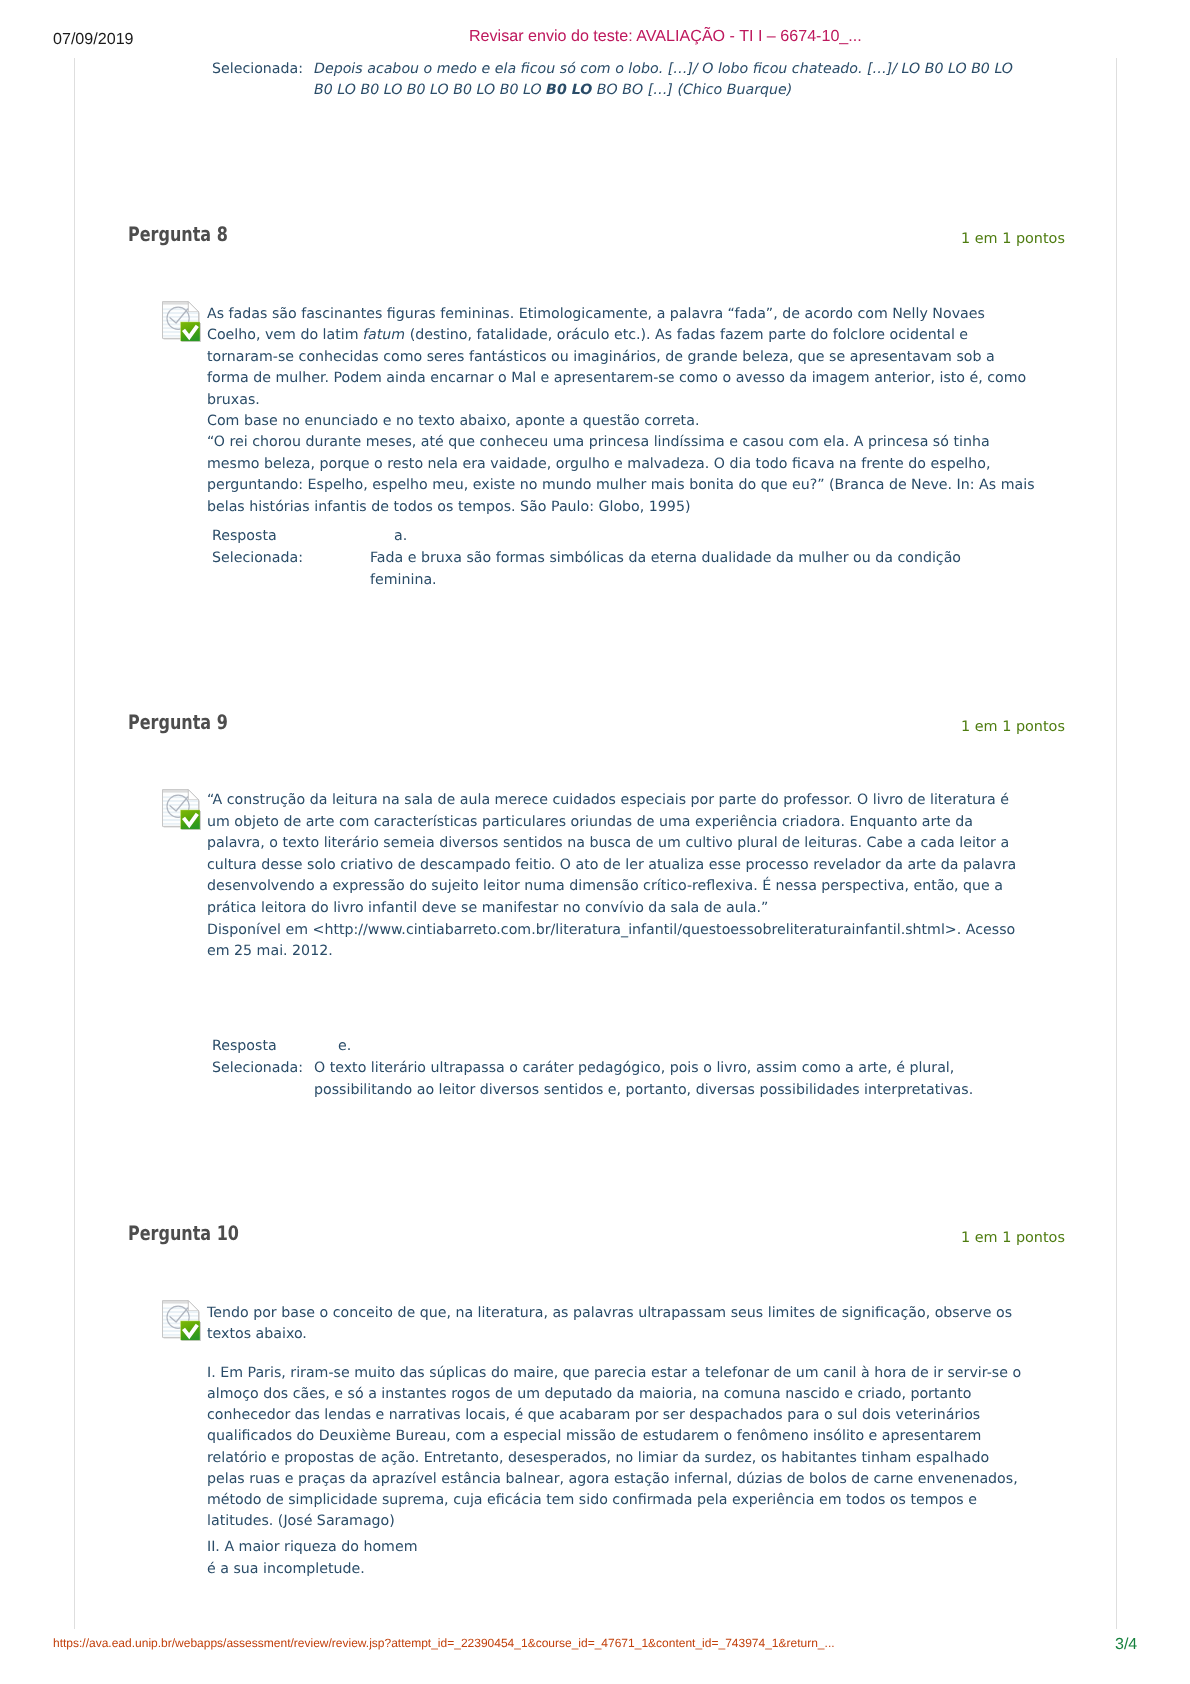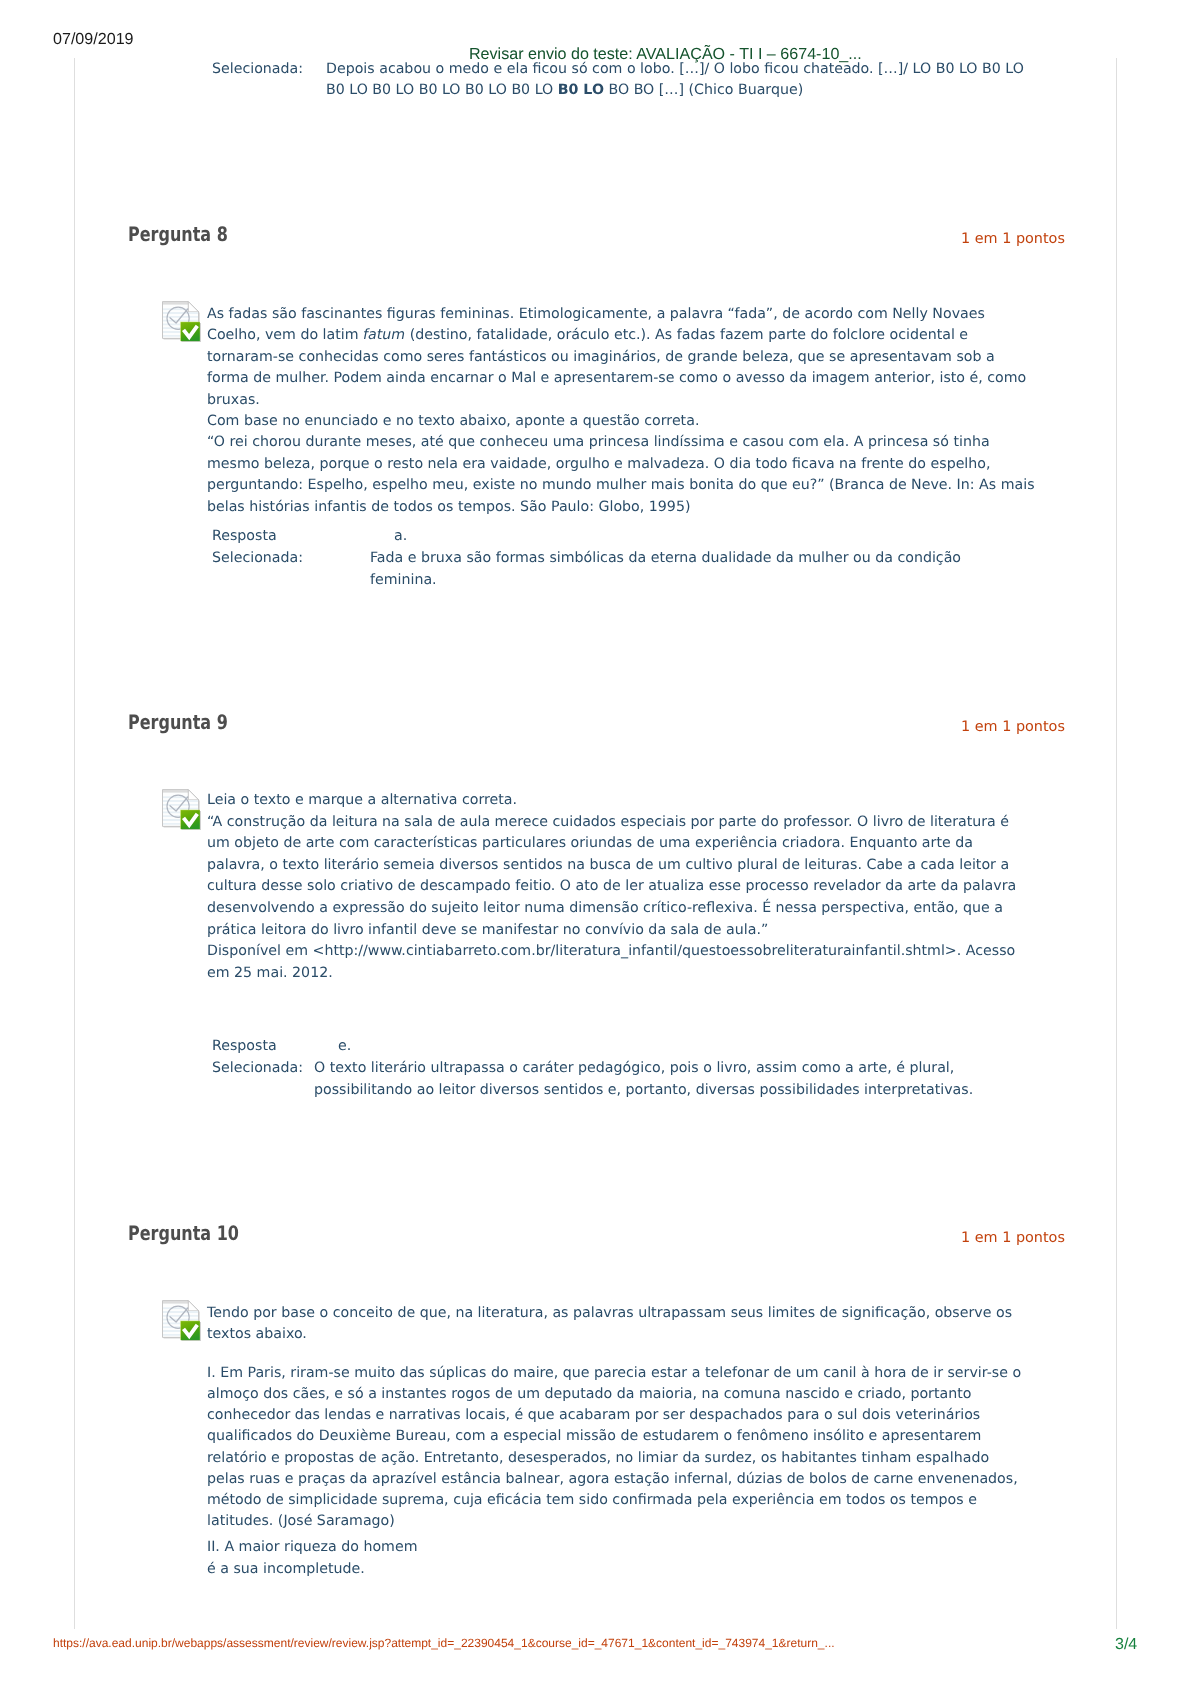--- a/index.html
+++ b/index.html
@@ -4,42 +4,42 @@
 <title>Revisar envio do teste</title>
 <style>
   html,body{margin:0;padding:0;}
   body{width:1190px;height:1684px;background:#ffffff;
        font-family:"Liberation Sans",sans-serif;overflow:hidden;position:relative;
        -webkit-font-smoothing:antialiased;text-rendering:geometricPrecision;}
 
   
   .pagehead{position:absolute;left:0;top:0;width:1176px;height:56px;}
   .pagehead .date{position:absolute;left:53px;top:29.5px;font-size:16.1px;color:#1a1a1a;}
-  .pagehead .title{position:absolute;left:469px;top:45px;font-size:16.1px;color:#14532d;white-space:nowrap;}
+  .pagehead .title{position:absolute;left:469px;top:27px;font-size:16.1px;color:#be185d;white-space:nowrap;}
   .rule-l{position:absolute;left:74px;top:58px;width:1px;height:1571px;background:#dedede;}
   .rule-r{position:absolute;left:1116px;top:58px;width:1px;height:1571px;background:#dedede;}
   .footer .url{position:absolute;left:53px;top:1636px;font-size:12px;color:#c2410c;white-space:nowrap;}
   .footer .pg{position:absolute;left:1115px;top:1636px;font-size:16px;color:#15803d;}
 
   
   .body-text{color:#2a4c68;font-family:"DejaVu Sans",sans-serif;font-size:14.2px;line-height:21.4px;}
   p{margin:0;}
 
   
   .cont-block{position:absolute;left:212px;top:59px;width:880px;}
   .cont-block .lbl{position:absolute;left:0;top:0;white-space:nowrap;}
-  .cont-block .val{position:absolute;left:114px;top:0;width:712px;}
+  .cont-block .val{position:absolute;left:102px;top:0;width:712px;font-style:italic;}
   .cont-block b{font-weight:bold;}
 
   
   .q-head{position:absolute;left:0;width:1190px;}
   .q-head .q-title{position:absolute;left:128px;top:0;font-size:20px;font-weight:bold;color:#4d4d4d;
                    font-family:"DejaVu Sans",sans-serif;line-height:20px;display:inline-block;
                    transform:scaleX(0.80);transform-origin:left top;}
-  .q-head .q-pts{position:absolute;left:961px;top:5.5px;font-size:14.4px;color:#c2410c;
+  .q-head .q-pts{position:absolute;left:961px;top:5.5px;font-size:14.4px;color:#4d7c0f;
                  font-family:"DejaVu Sans",sans-serif;line-height:18px;}
 
   
   .q-body{position:absolute;left:207px;}
   .q-body p{width:828px;}
   .q-body p.narrow{width:820px;}
 
   
   .icon{position:absolute;left:-45px;top:-3.5px;width:39px;height:41px;display:block;overflow:visible;}
   .icon svg{display:block;}
@@ -146,21 +146,20 @@
           <line x1="1" y1="34.8" x2="36" y2="34.8"></line>
         </g>
         <circle cx="16.1" cy="17.2" r="11.1" fill="none" stroke="#b0b6c0" stroke-width="1.15"></circle>
         <path d="M8.0 16.7 L14.1 22.0 L25.7 8.0" fill="none" stroke="#b0b6c0" stroke-width="1.3" stroke-linecap="round" stroke-linejoin="round"></path>
         <rect x="19.5" y="22" width="19.4" height="19.3" fill="#9a9a9a" opacity="0.5"></rect>
         <rect x="18.3" y="20.7" width="19.5" height="19.4" fill="#c2e06a"></rect>
         <rect x="18.9" y="21.2" width="18.9" height="18.9" fill="url(#gck2)"></rect>
         <path d="M21.5 28.9 L27.2 36.1 L35.3 24.9" fill="none" stroke="#ffffff" stroke-width="3.9" stroke-linecap="butt" stroke-linejoin="miter"></path>
       </svg>
     </span>
-  <p>Leia o texto e marque a alternativa correta.</p>
   <p>“A construção da leitura na sala de aula merece cuidados especiais por parte do professor. O livro de literatura é um objeto de arte com características particulares oriundas de uma experiência criadora. Enquanto arte da palavra, o texto literário semeia diversos sentidos na busca de um cultivo plural de leituras. Cabe a cada leitor a cultura desse solo criativo de descampado feitio. O ato de ler atualiza esse processo revelador da arte da palavra desenvolvendo a expressão do sujeito leitor numa dimensão crítico-reflexiva. É nessa perspectiva, então, que a prática leitora do livro infantil deve se manifestar no convívio da sala de aula.”</p>
   <p>Disponível em &lt;http://www.cintiabarreto.com.br/literatura_infantil/questoessobreliteraturainfantil.shtml&gt;. Acesso em 25 mai. 2012.</p>
 </div>
 <div class="ans body-text" style="top:1036px">
   <span class="lbl1">Resposta</span>
   <span class="lbl2">Selecionada:</span>
   <div class="val" style="left:102px;width:700px">
     <span class="letter">e.</span>
     <span>O texto literário ultrapassa o caráter pedagógico, pois o livro, assim como a arte, é plural, possibilitando ao leitor diversos sentidos e, portanto, diversas possibilidades interpretativas.</span>
   </div>

